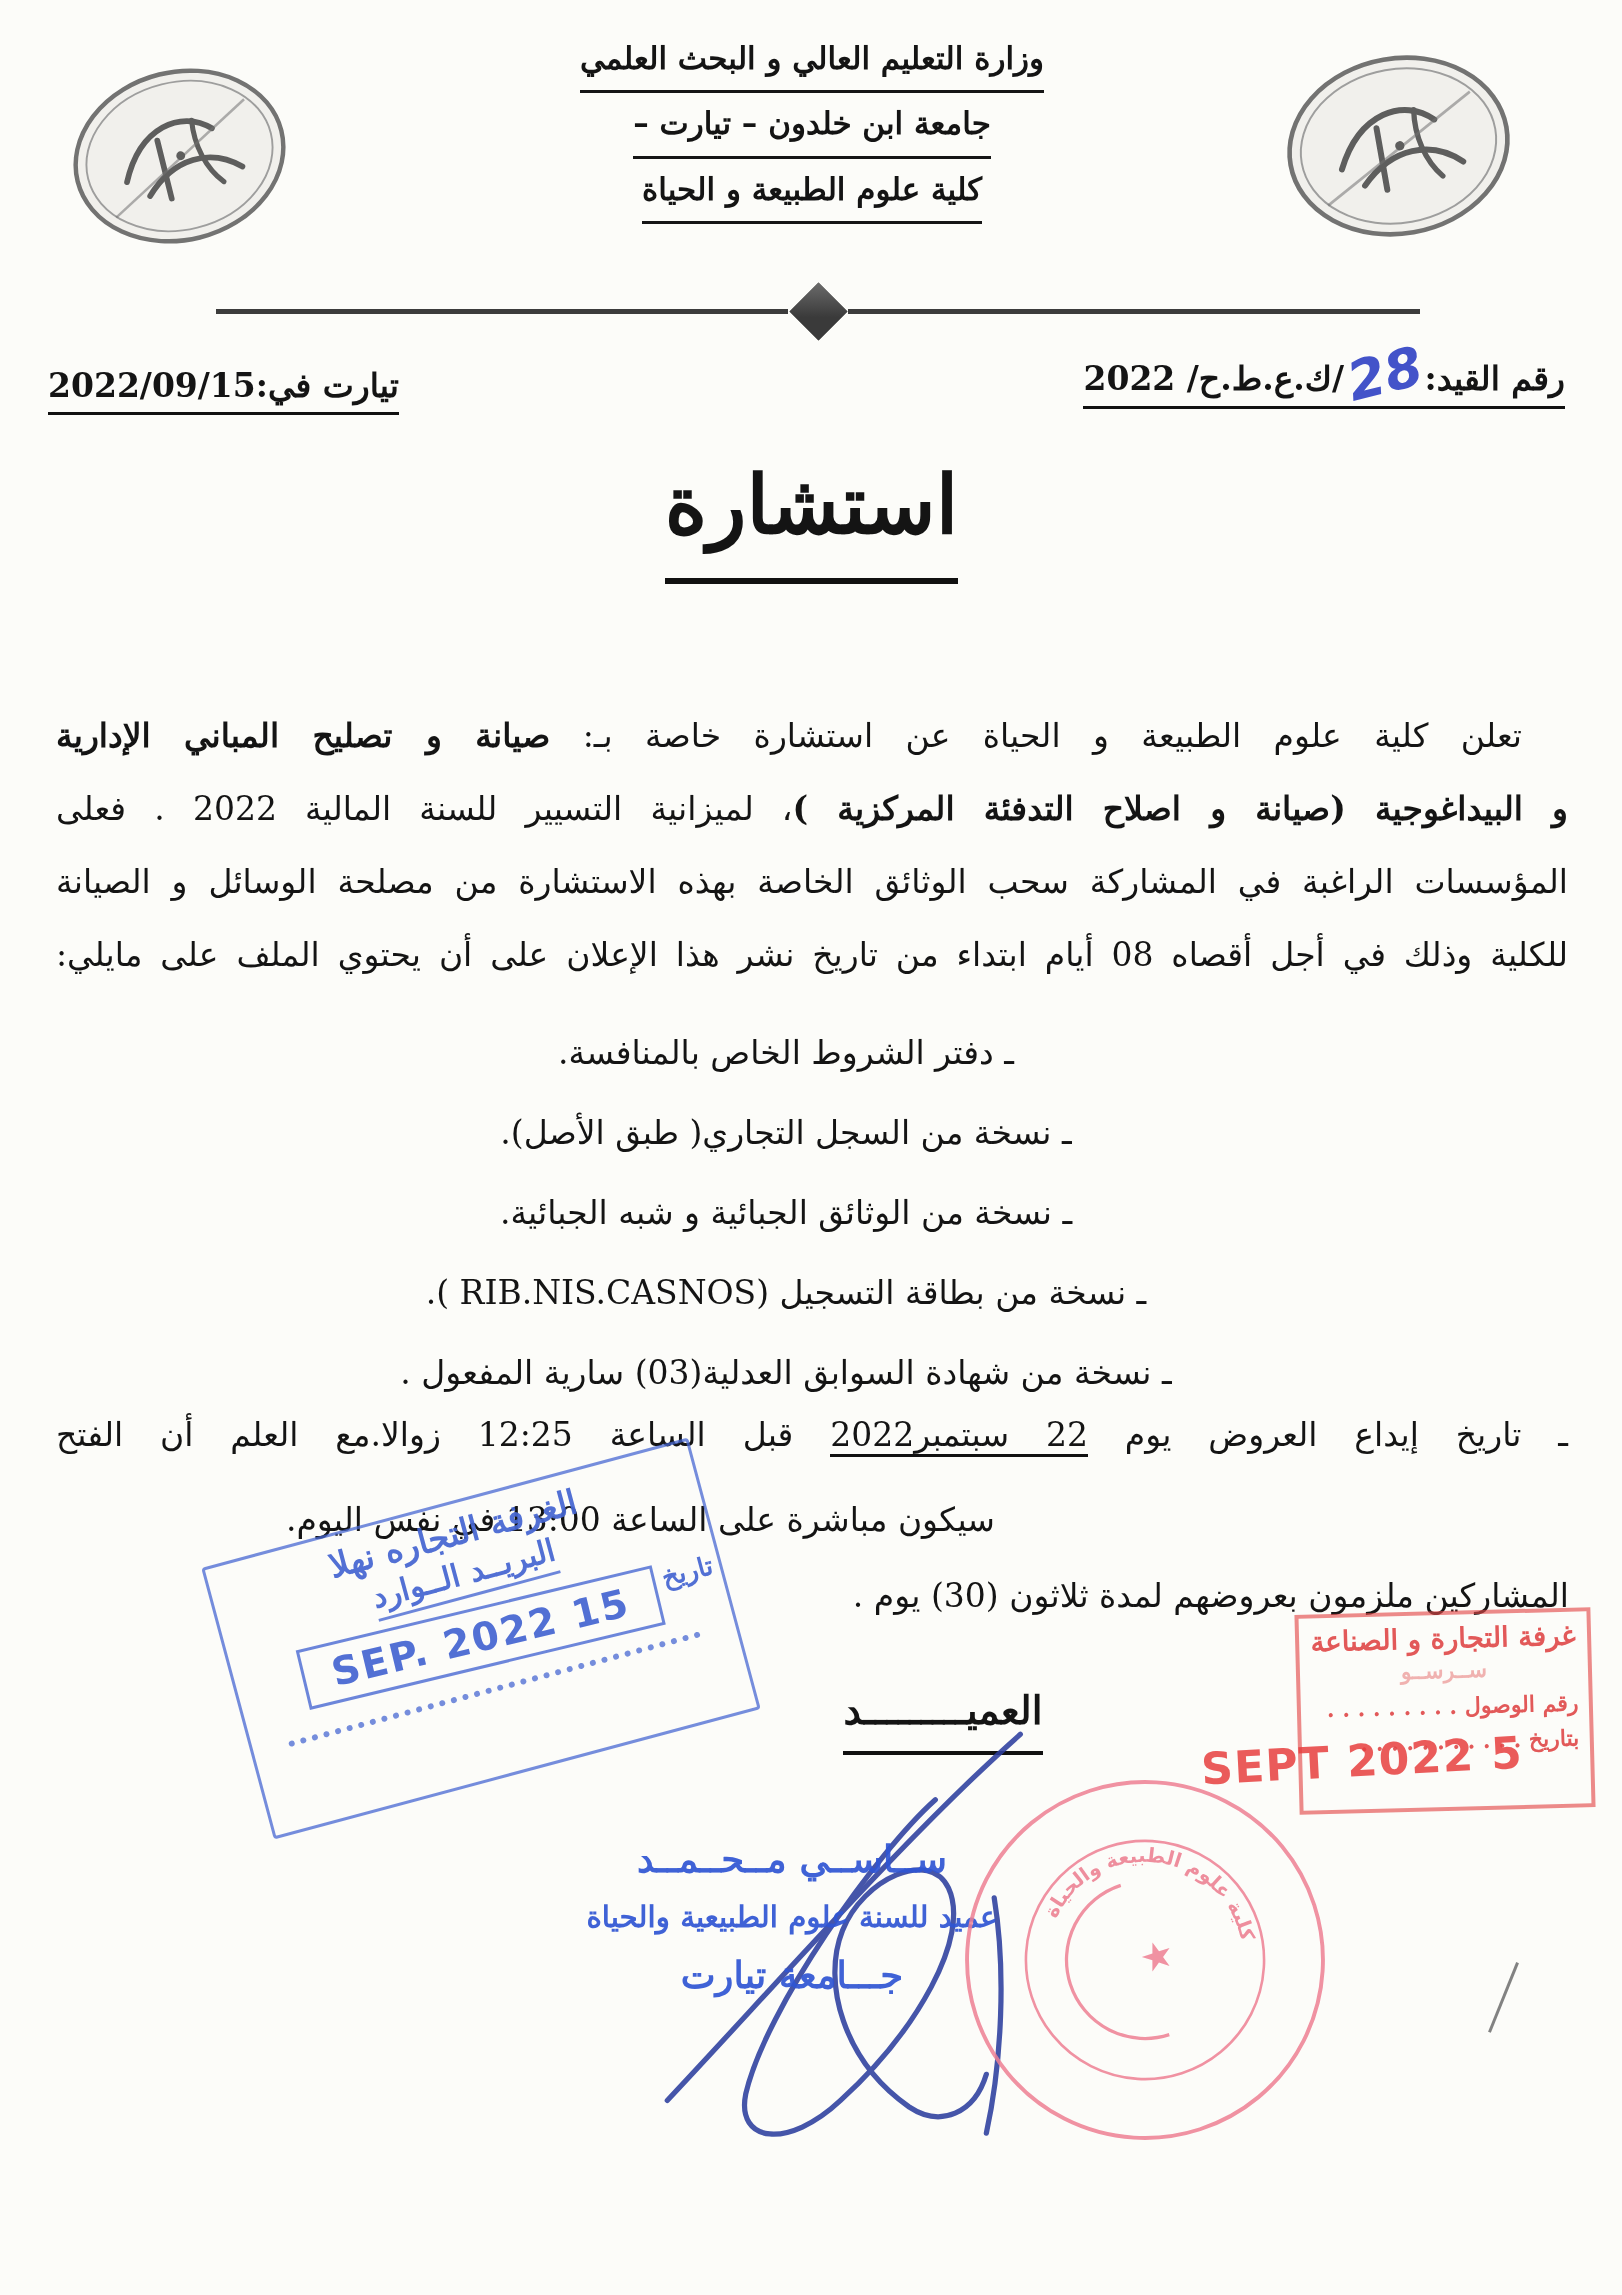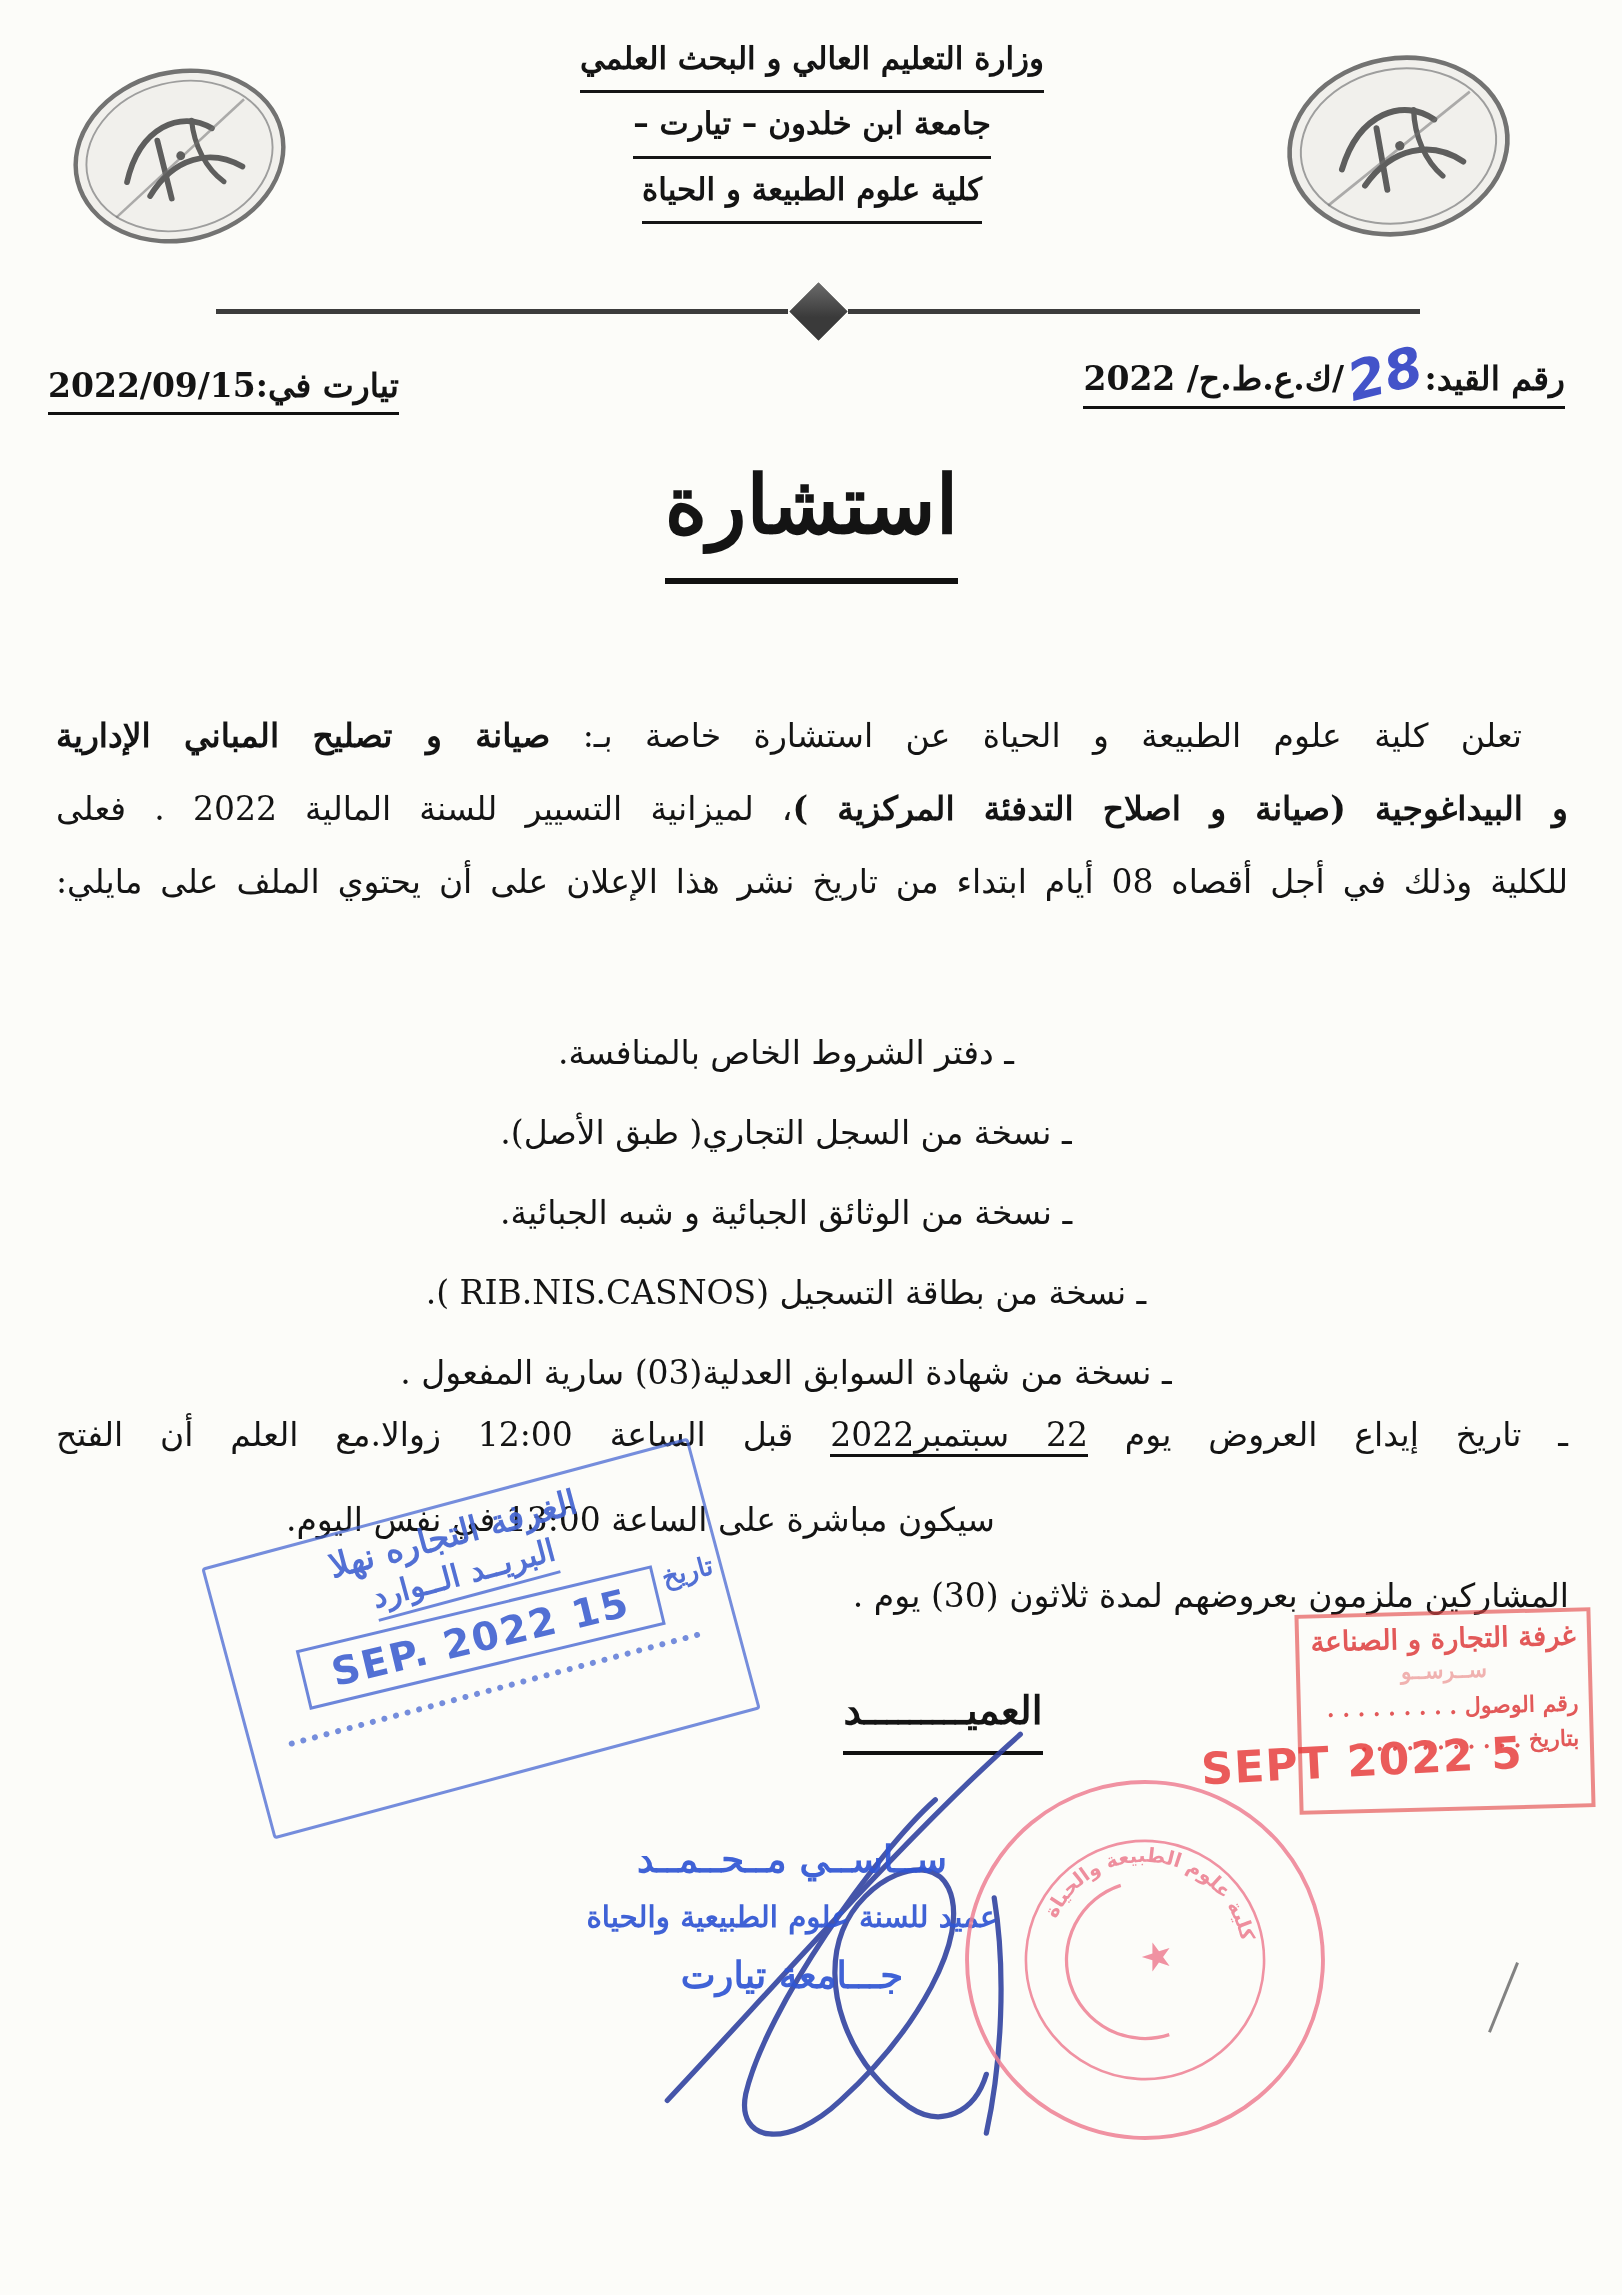--- a/index.html
+++ b/index.html
@@ -134,33 +134,34 @@
     <span class="under">تيارت في:2022/09/15</span>
   </div>
 
   <div class="abs doc-title">
     <span class="under">استشارة</span>
   </div>
 
   <div class="abs body-par rtl">
     <div class="jline indent"><span>تعلن كلية علوم الطبيعة و الحياة عن استشارة خاصة بـ: </span><span class="b">صيانة و تصليح المباني الإدارية</span></div>
     <div class="jline"><span class="b">و البيداغوجية (صيانة و اصلاح التدفئة المركزية )</span><span>، لميزانية التسيير للسنة المالية 2022 . فعلى</span></div>
+    <div class="jline">المؤسسات الراغبة في المشاركة سحب الوثائق الخاصة بهذه الاستشارة من مصلحة الوسائل و الصيانة</div>
     <div class="jline">للكلية وذلك في أجل أقصاه 08 أيام ابتداء من تاريخ نشر هذا الإعلان على أن يحتوي الملف على مايلي:</div>
   </div>
 
   <div class="abs reqs rtl">
     <div>ـ دفتر الشروط الخاص بالمنافسة.</div>
     <div>ـ نسخة من السجل التجاري( طبق الأصل).</div>
     <div>ـ نسخة من الوثائق الجبائية و شبه الجبائية.</div>
     <div>ـ نسخة من بطاقة التسجيل (RIB.NIS.CASNOS ).</div>
     <div>ـ نسخة من شهادة السوابق العدلية(03) سارية المفعول .</div>
   </div>
 
   <div class="abs dep1 rtl">
-    <span>ـ تاريخ إيداع العروض يوم </span><span class="date">22 سبتمبر2022</span><span> قبل الساعة 12:00 زوالا.مع العلم أن الفتح</span>
+    <span>ـ تاريخ إيداع العروض يوم </span><span class="date">22 سبتمبر2022</span><span> قبل الساعة 12:25 زوالا.مع العلم أن الفتح</span>
   </div>
   <div class="abs dep2 rtl">سيكون مباشرة على الساعة 13:00 في نفس اليوم.</div>
   <div class="abs dep3 rtl">المشاركين ملزمون بعروضهم لمدة ثلاثون (30) يوم .</div>
 
   <div class="abs mail-stamp rtl">
     <div class="l1">الغرفة التجاره نهلا</div>
     <div><span class="l2">البريــد الــوارد</span></div>
     <div class="side-label">تاريخ</div>
     <div><span class="datebox">15 SEP. 2022</span></div>
     <div class="dots"></div>

